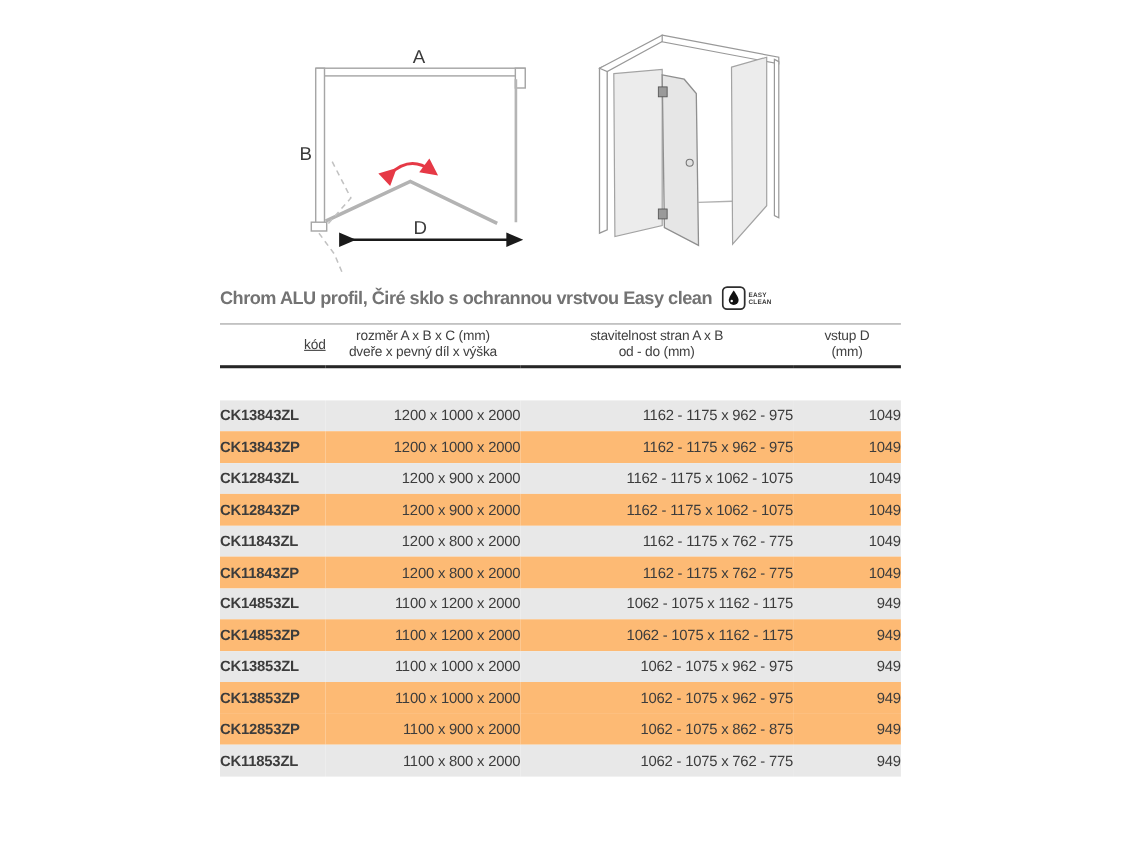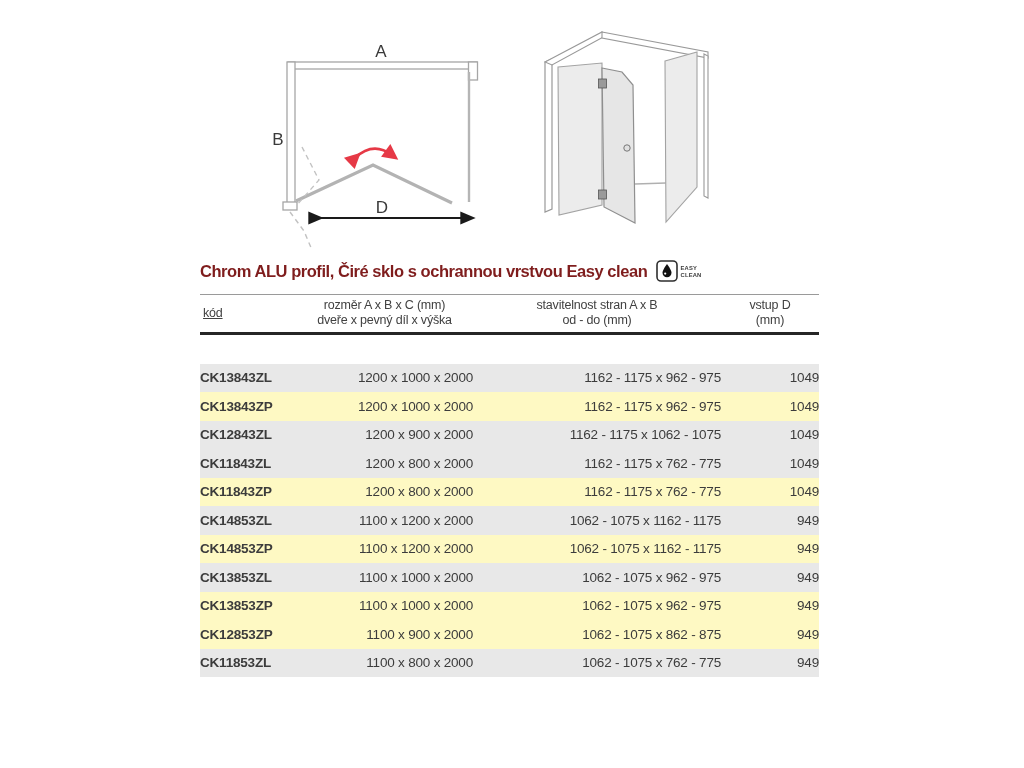--- a/index.html
+++ b/index.html
@@ -5,49 +5,49 @@
   html,body{margin:0;padding:0;background:#fff;}
   .page{
     position:relative;width:1024px;height:768px;background:#ffffff;overflow:hidden;
     font-family:"Liberation Sans","DejaVu Sans",sans-serif;color:#3c3c3c;
   }
   .abs{position:absolute;}
 
   
   .title-row{left:200px;top:260px;display:flex;align-items:center;gap:9px;}
   .page-title{
-    font-size:16.5px;font-weight:bold;letter-spacing:-0.45px;color:#7f1d1d;white-space:nowrap;
+    font-size:16.5px;font-weight:bold;letter-spacing:-0.45px;color:#737373;white-space:nowrap;
   }
 
   
   .spec-table-wrap{left:200px;top:294px;width:619px;}
   table.spec{
     width:619px;table-layout:fixed;border-collapse:separate;border-spacing:0;
     border-top:1px solid #9a9a9a;
   }
   table.spec col.c-kod{width:96px;}
   table.spec col.c-rozmer{width:177px;}
   table.spec col.c-stav{width:248px;}
   table.spec col.c-vstup{width:98px;}
   table.spec th{
     font-weight:normal;font-size:12.5px;line-height:15px;color:#414141;
     padding:3px 0 4px 0;border-bottom:3px solid #262626;vertical-align:middle;
     letter-spacing:-0.2px;
   }
-  table.spec th.left{text-align:left;padding-left:3px;text-decoration:underline;}
+  table.spec th.left{text-align:right;padding-left:3px;text-decoration:underline;}
   table.spec th.center{}
   tr.spacer td{height:3px;padding:0;border:0;background:#fff;}
   table.spec td{
     height:28.5px;padding:0;font-size:13.5px;color:#3c3c3c;vertical-align:middle;
     letter-spacing:-0.2px;
   }
   td.kod{font-weight:bold;color:#141414;text-align:left;padding-left:3px;font-size:13.5px;}
   td.center{text-align:right;}
   tr.stripe td{background:var(--stripe,#e8e8e8);}
-  tr.plain td{background:#fef9c3;}
+  tr.plain td{background:#fdba74;}
 
   svg text{font-family:"Liberation Sans","DejaVu Sans",sans-serif;}
 </style>
 </head>
 <body>
 
 <div class="page">
 
   <svg class="abs" style="left:248px;top:28px;" width="240" height="230" viewBox="0 0 240 230">
     <defs>
@@ -156,20 +156,26 @@
     <td class="center">1200 x 1000 x 2000</td>
     <td class="center">1162 - 1175 x 962 - 975</td>
     <td class="center">1049</td>
   </tr>
           <tr class="stripe">
     <td class="kod">CK12843ZL</td>
     <td class="center">1200 x 900 x 2000</td>
     <td class="center">1162 - 1175 x 1062 - 1075</td>
     <td class="center">1049</td>
   </tr>
+          <tr class="plain">
+    <td class="kod">CK12843ZP</td>
+    <td class="center">1200 x 900 x 2000</td>
+    <td class="center">1162 - 1175 x 1062 - 1075</td>
+    <td class="center">1049</td>
+  </tr>
           <tr class="stripe">
     <td class="kod">CK11843ZL</td>
     <td class="center">1200 x 800 x 2000</td>
     <td class="center">1162 - 1175 x 762 - 775</td>
     <td class="center">1049</td>
   </tr>
           <tr class="plain">
     <td class="kod">CK11843ZP</td>
     <td class="center">1200 x 800 x 2000</td>
     <td class="center">1162 - 1175 x 762 - 775</td>

